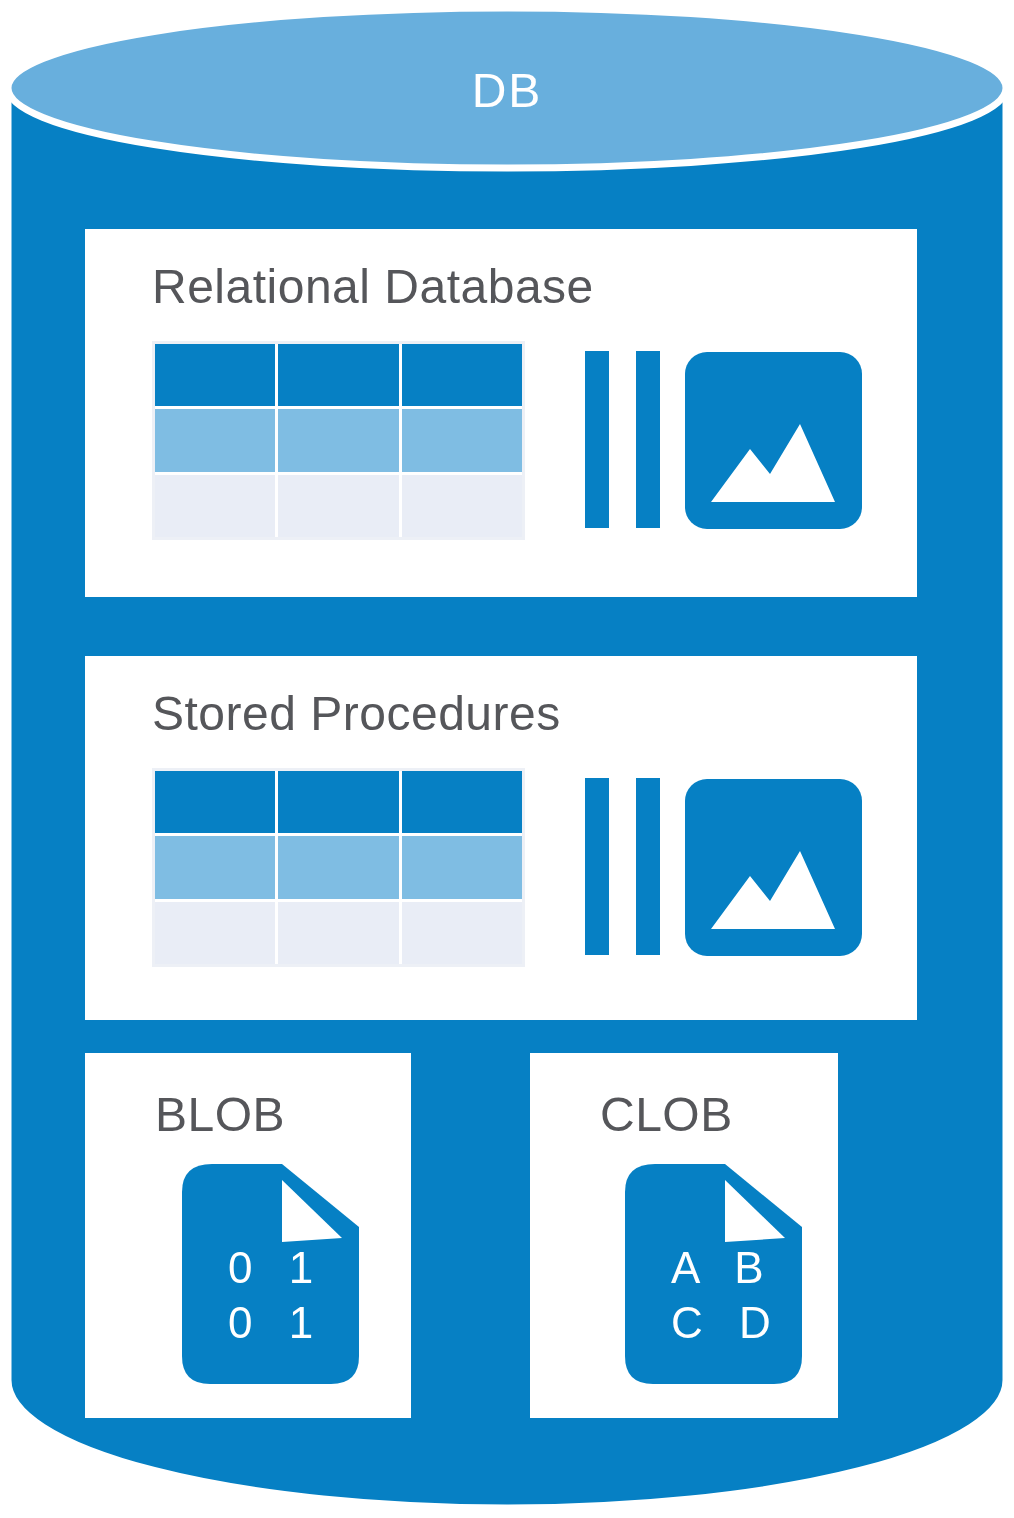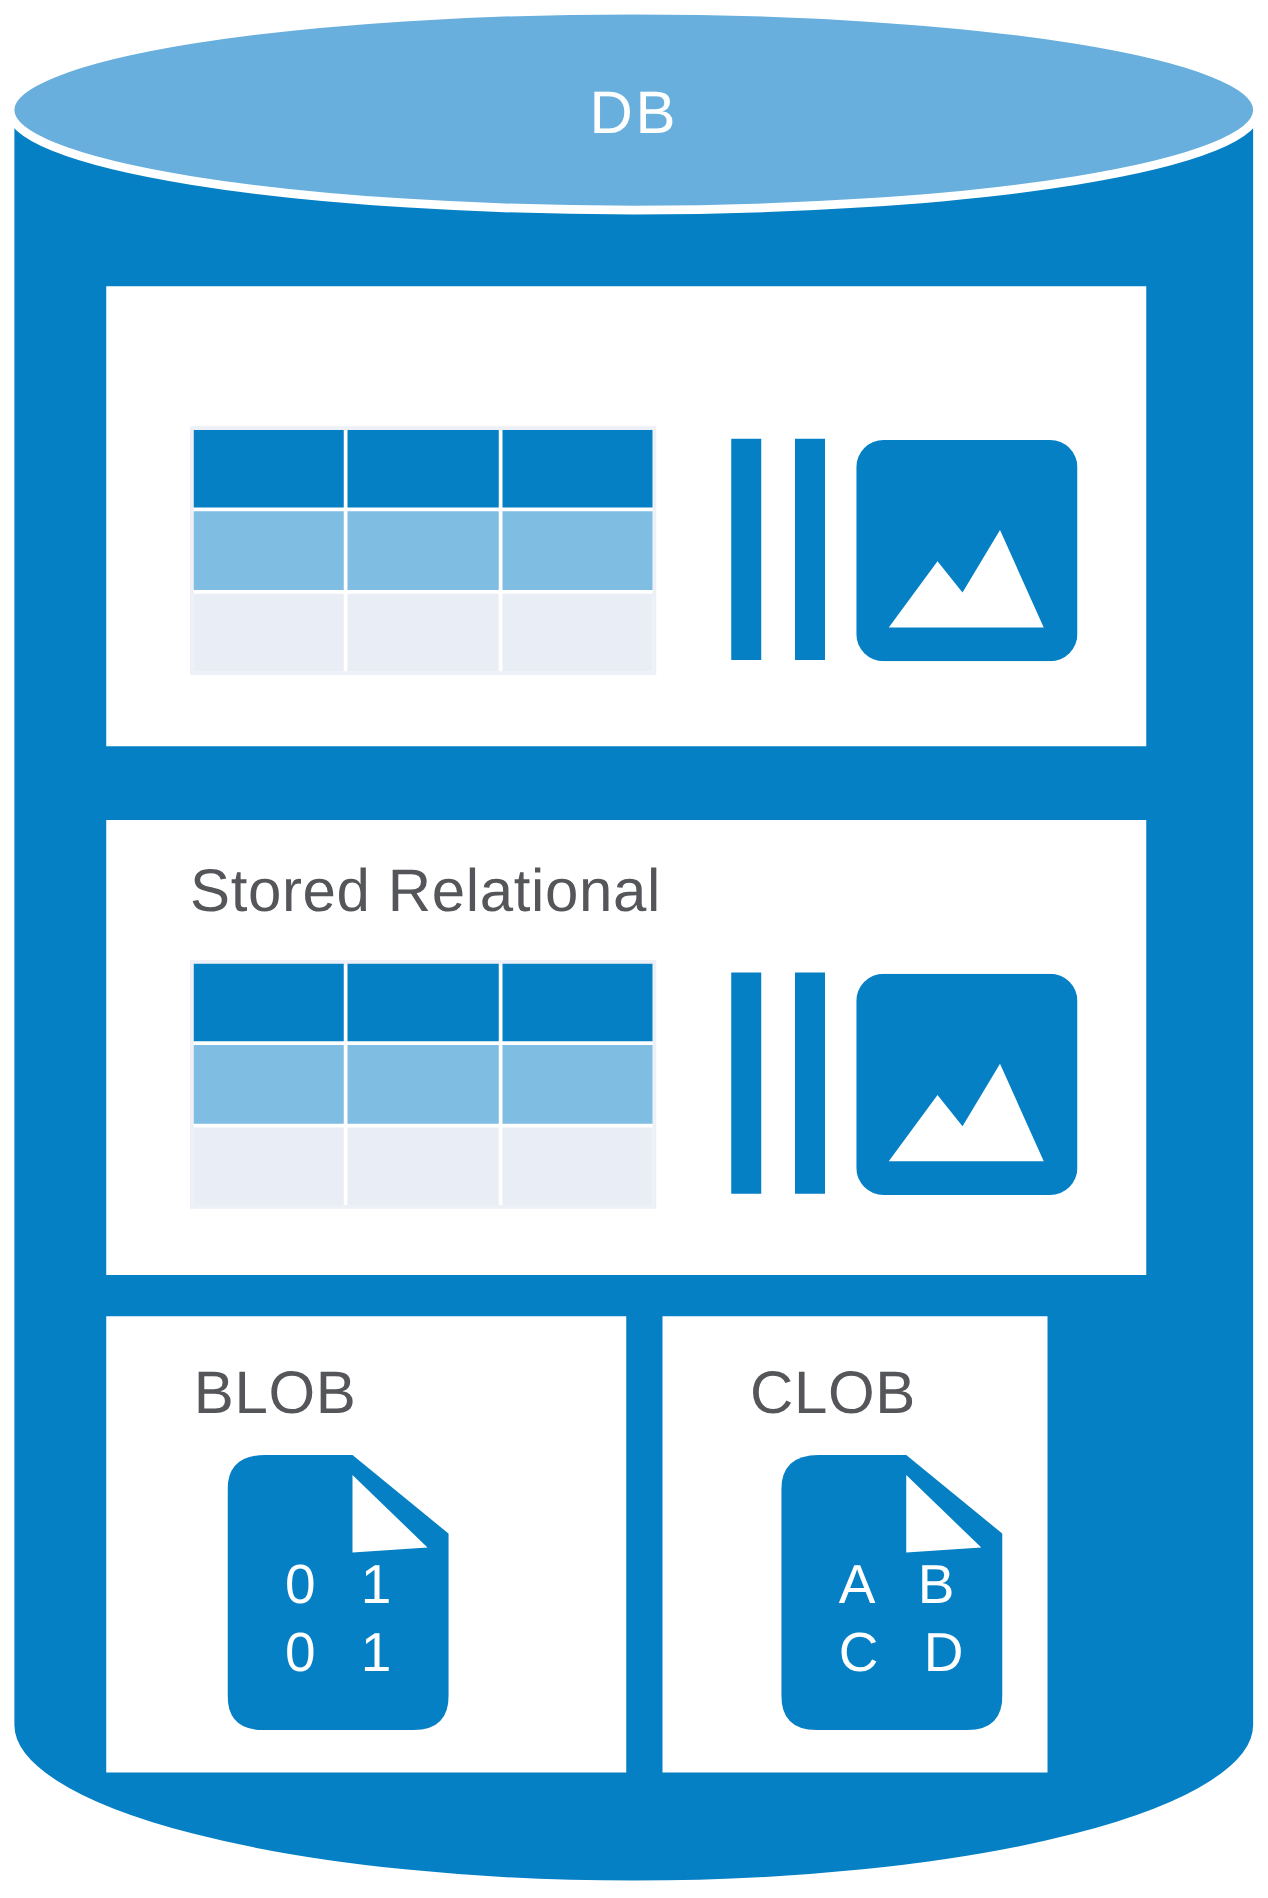--- a/index.html
+++ b/index.html
@@ -21,21 +21,21 @@
     display: flex; align-items: center; justify-content: center;
     color: var(--white);
     font-size: 48px;
     font-weight: 400;
     letter-spacing: 2px;
   }
   
   .panel { position: absolute; background: var(--white); }
   .panel-relational { left: 85px;  top: 229px;  width: 832px; height: 368px; }
   .panel-stored     { left: 85px;  top: 656px;  width: 832px; height: 364px; }
-  .panel-blob       { left: 85px;  top: 1053px; width: 416px; height: 365px; }
+  .panel-blob       { left: 85px;  top: 1053px; width: 326px; height: 365px; }
   .panel-clob       { left: 530px; top: 1053px; width: 308px; height: 365px; }
   .panel-title {
     position: absolute;
     left: 67px; top: 30px;
     font-size: 48px;
     font-weight: 400;
     color: var(--title-gray);
     letter-spacing: 0.5px;
     white-space: nowrap;
   }
@@ -93,41 +93,42 @@
 <div class="canvas">
 
   <svg class="cyl-svg" width="1014" height="1518" viewBox="0 0 1014 1518">
     <path class="cyl-body" d="M8 88 L8 1380 A499 128 0 0 0 1006 1380 L1006 88 Z"></path>
     <ellipse class="cyl-top" cx="507" cy="88" rx="499" ry="80"></ellipse>
   </svg>
 
   <div class="db-label">DB</div>
 
   <div class="panel panel-relational">
+    <div class="panel-title">Relational Database</div>
     <div class="table-icon">
       <div class="cell r0"></div>
       <div class="cell r0"></div>
       <div class="cell r0"></div>
       <div class="cell r1"></div>
       <div class="cell r1"></div>
       <div class="cell r1"></div>
       <div class="cell r2"></div>
       <div class="cell r2"></div>
       <div class="cell r2"></div>
     </div>
     <div class="vbar b1"></div>
     <div class="vbar b2"></div>
     <svg class="image-icon" width="177" height="177" viewBox="0 0 177 177">
       <rect class="img-bg" x="0" y="0" width="177" height="177" rx="22"></rect>
       <polygon class="mountain" points="26,150 65,97 85,122 115,72 150,150"></polygon>
     </svg>
   </div>
 
   <div class="panel panel-stored">
-    <div class="panel-title">Stored Relational</div>
+    <div class="panel-title">Stored Procedures</div>
     <div class="table-icon">
       <div class="cell r0"></div>
       <div class="cell r0"></div>
       <div class="cell r0"></div>
       <div class="cell r1"></div>
       <div class="cell r1"></div>
       <div class="cell r1"></div>
       <div class="cell r2"></div>
       <div class="cell r2"></div>
       <div class="cell r2"></div>

